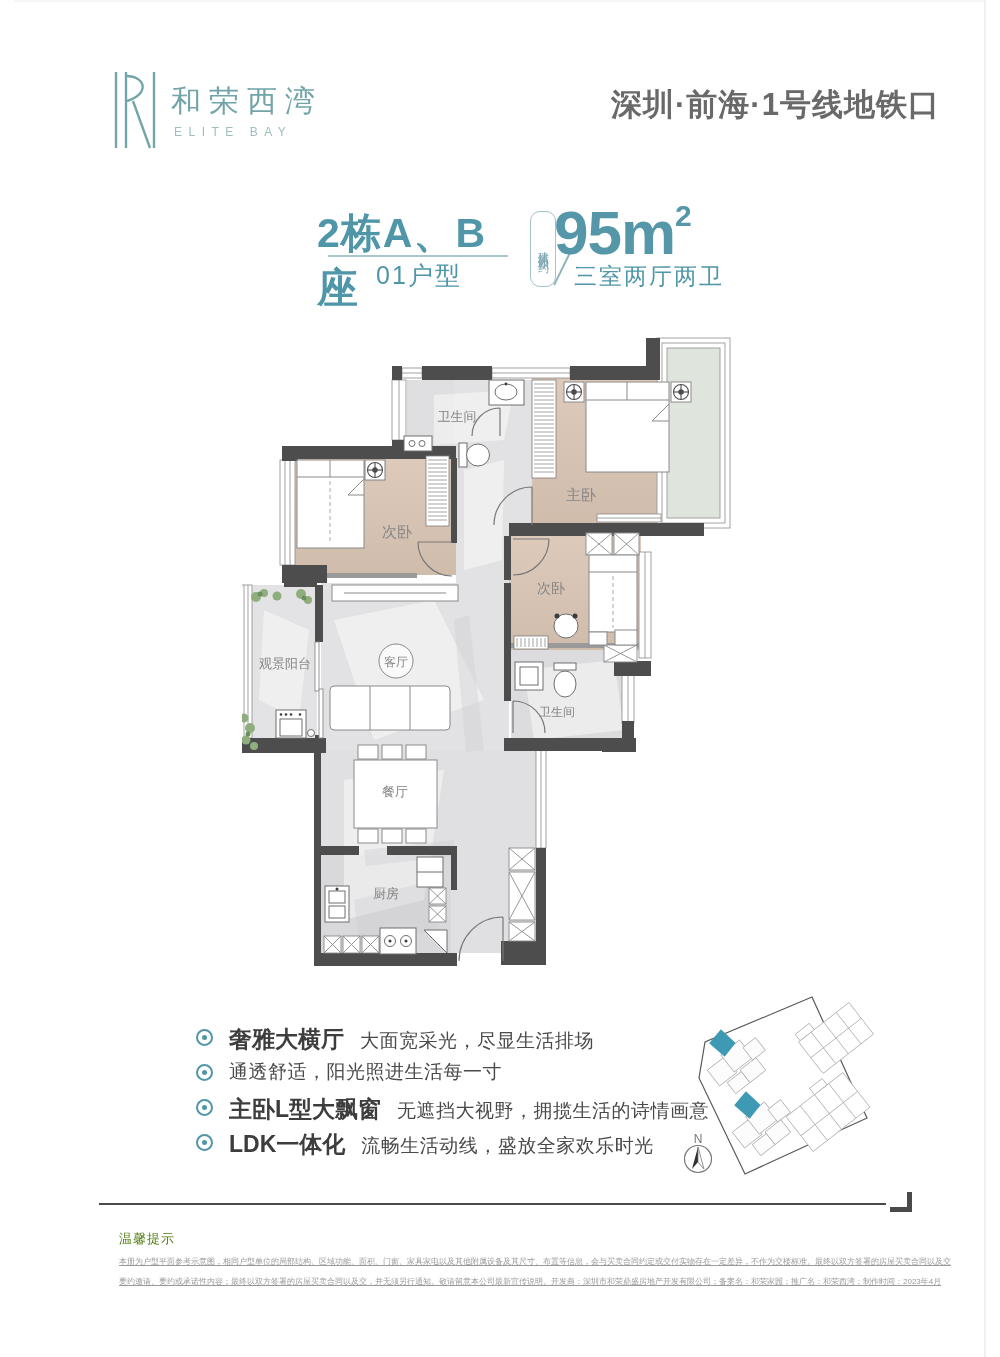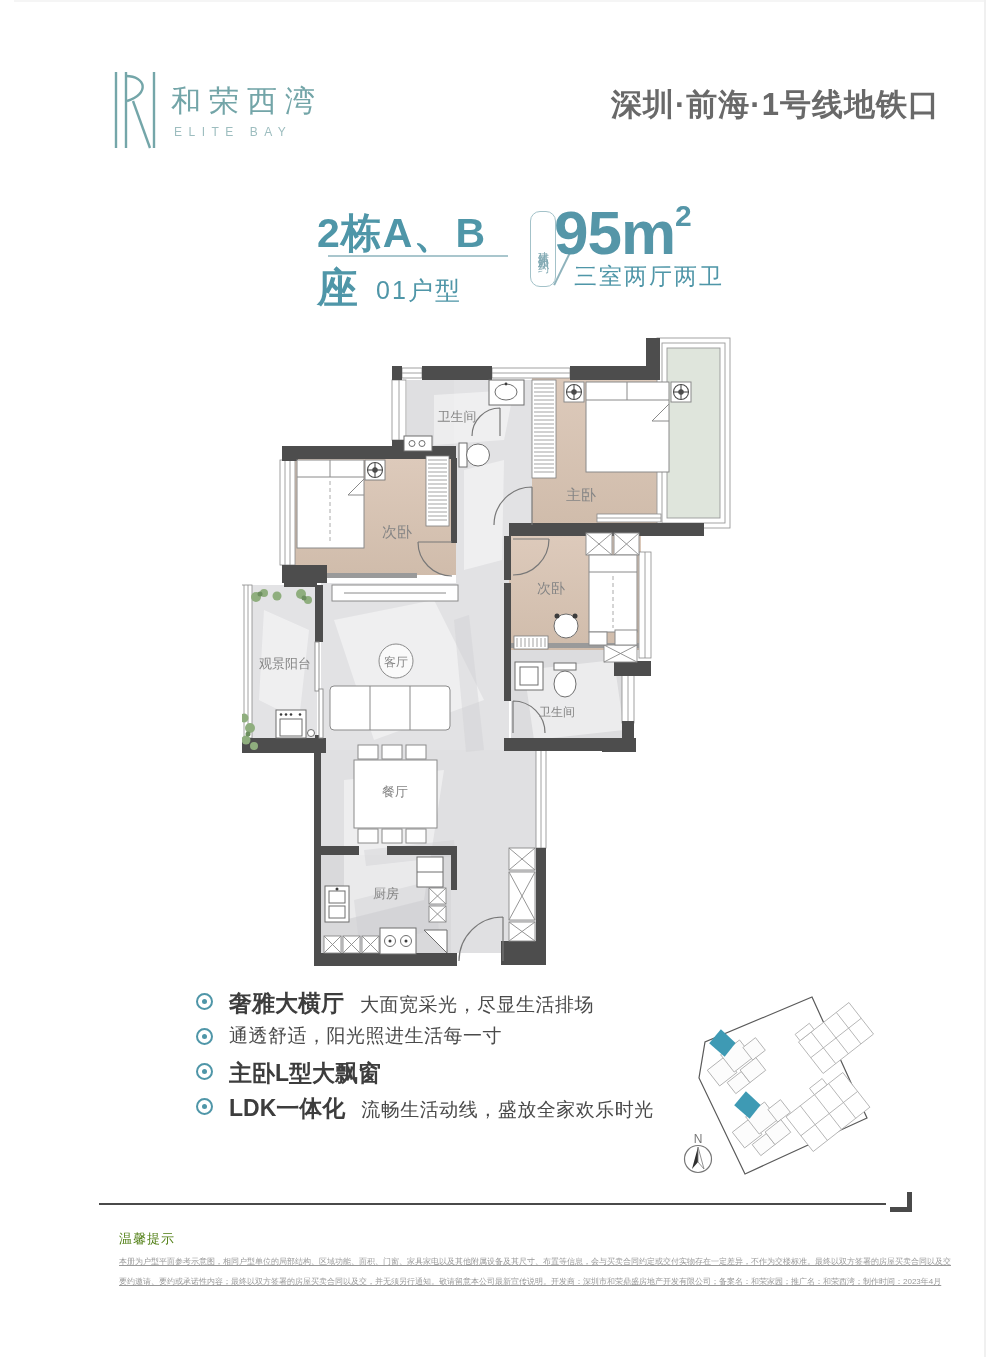--- a/index.html
+++ b/index.html
@@ -9,31 +9,31 @@
     box-shadow:inset -2px 0 0 #f0f0f0, inset 0 2px 0 #f5f5f5;
   }
   .abs{position:absolute;}
 
   
   .location{left:597px;top:84px;font-size:31px;font-weight:bold;color:#696969;letter-spacing:1px;}
 
   
   .h1{left:303px;top:206px;width:204px;font-size:41px;font-weight:bold;color:#4f96a8;letter-spacing:1px;}
   .h1-underline{left:314px;top:255px;width:180px;height:2px;background:#a9c6cd;}
-  .h1-sub{left:303px;top:259px;width:204px;text-align:center;font-size:25px;color:#4f96a8;letter-spacing:2px;margin-top:15px;}
+  .h1-sub{left:303px;top:259px;width:204px;text-align:center;font-size:25px;color:#4f96a8;letter-spacing:2px;}
   .area-bracket{left:516px;top:211px;width:24px;height:74px;border:1px solid #a3c2c9;border-radius:10px;
     display:flex;align-items:center;justify-content:center;}
   .area-bracket span{writing-mode:vertical-rl;text-orientation:upright;font-size:11px;color:#7ea7b1;letter-spacing:3px;}
   .area-slash{left:547px;top:251px;width:2px;height:36px;background:#8fb3bc;transform:rotate(26deg);}
   .area-value{left:540px;top:197px;font-size:62px;font-weight:bold;color:#5596a8;letter-spacing:-1px;}
   .area-value sup{font-size:30px;position:relative;top:-6px;font-weight:bold;}
   .layout-text{left:560px;top:261px;font-size:23px;color:#4f96a8;letter-spacing:2px;}
 
   
-  .features{left:182px;top:988px;width:480px;}
+  .features{left:182px;top:1024px;width:480px;}
   .feature-row{display:flex;align-items:baseline;gap:16px;height:22px;margin-bottom:13px;}
   .bullet{position:relative;top:2px;flex:0 0 13px;width:13px;height:13px;border:2px solid #4f96a8;border-radius:50%;
     display:flex;align-items:center;justify-content:center;align-self:center;}
   .bullet i{display:block;width:5px;height:5px;background:#4f96a8;border-radius:50%;}
   .feature-title{font-size:23px;font-weight:bold;color:#3d3d3d;white-space:nowrap;}
   .feature-desc{font-size:19px;color:#4a4a4a;white-space:nowrap;letter-spacing:0.5px;}
 
   
   .sep-line{left:85px;top:1203px;width:787px;height:1.5px;background:#4a4a4a;}
   .sep-corner{left:876px;top:1192px;width:17px;height:15px;border-right:5px solid #4a4a4a;border-bottom:5px solid #4a4a4a;}
@@ -395,20 +395,21 @@
       <span class="bullet">
           <i></i>
         </span>
       <span class="feature-desc">通透舒适，阳光照进生活每一寸</span>
     </div>
     <div class="feature-row">
       <span class="bullet">
           <i></i>
         </span>
       <span class="feature-title">主卧L型大飘窗</span>
+      <span class="feature-desc">无遮挡大视野，拥揽生活的诗情画意</span>
     </div>
     <div class="feature-row">
       <span class="bullet">
           <i></i>
         </span>
       <span class="feature-title">LDK一体化</span>
       <span class="feature-desc">流畅生活动线，盛放全家欢乐时光</span>
     </div>
   </div>
 

